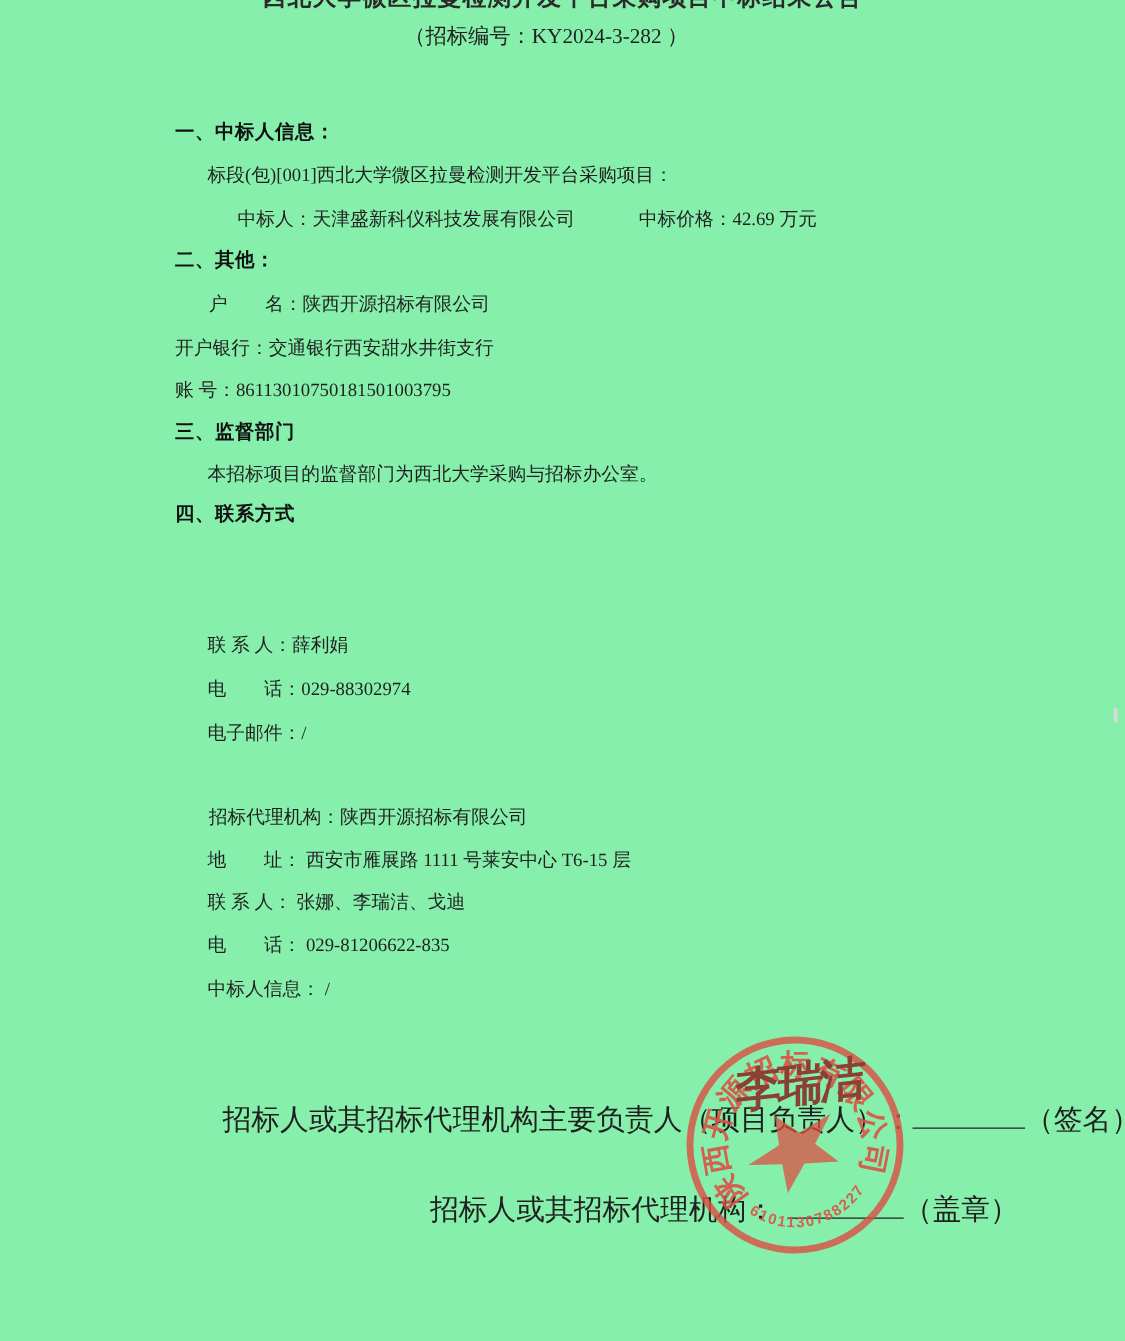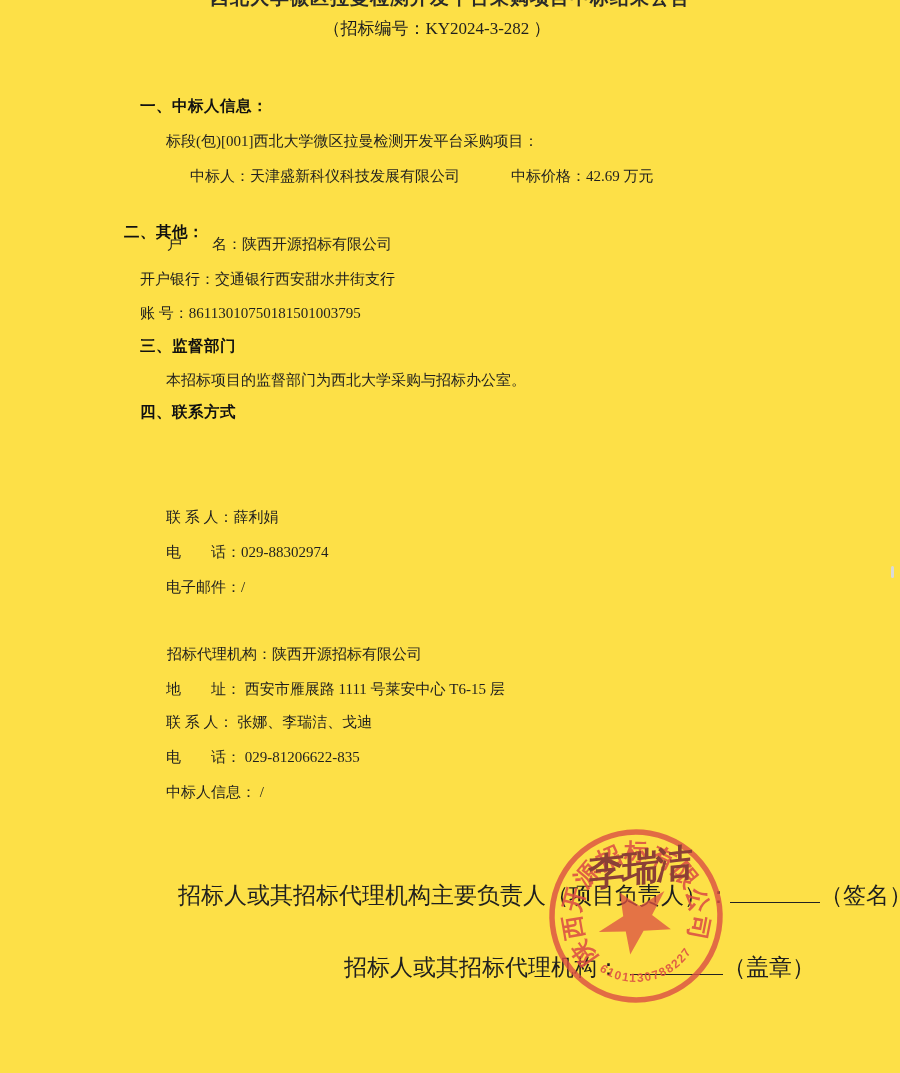--- a/index.html
+++ b/index.html
@@ -1,19 +1,19 @@
 <!DOCTYPE html>
 <html><head>
 <meta charset="utf-8">
 <style>
   html,body{margin:0;padding:0;background:#ffffff;}
   .page{
     position:relative;
     width:900px;height:1073px;
-    background:#fde047;
+    background:#86efac;
     overflow:hidden;
     font-family:"Liberation Serif", serif;
     color:#1f1f1f;
   }
   .line{
     position:absolute;
     font-size:15px;
     line-height:1.25;
     white-space:pre;
     z-index:1;
@@ -92,21 +92,21 @@
     <div class="inner">西北大学微区拉曼检测开发平台采购项目中标结果公告</div>
   </div>
 
   <div class="subtitle">（招标编号：KY2024-3-282 ）</div>
 
   <div class="line heading" style="top:96px;left:140px;">一、中标人信息：</div>
   <div class="line" style="top:132px;left:166px;">标段(包)[001]西北大学微区拉曼检测开发平台采购项目：</div>
   <div class="line" style="top:167px;left:190px;">中标人：天津盛新科仪科技发展有限公司</div>
   <div class="line" style="top:167px;left:511px;">中标价格：42.69 万元</div>
 
-  <div class="line heading" style="top:199px;left:124px;margin-top:23px;">二、其他：</div>
+  <div class="line heading" style="top:199px;left:140px;">二、其他：</div>
   <div class="line" style="top:235px;left:167px;">户　　名：陕西开源招标有限公司</div>
   <div class="line" style="top:270px;left:140px;">开户银行：交通银行西安甜水井街支行</div>
   <div class="line" style="top:304px;left:140px;">账 号：86113010750181501003795</div>
 
   <div class="line heading" style="top:336px;left:140px;">三、监督部门</div>
   <div class="line" style="top:371px;left:166px;">本招标项目的监督部门为西北大学采购与招标办公室。</div>
 
   <div class="line heading" style="top:402px;left:140px;">四、联系方式</div>
   <div class="line" style="top:508px;left:166px;">联 系 人：薛利娟</div>
   <div class="line" style="top:543px;left:166px;">电　　话：029-88302974</div>

